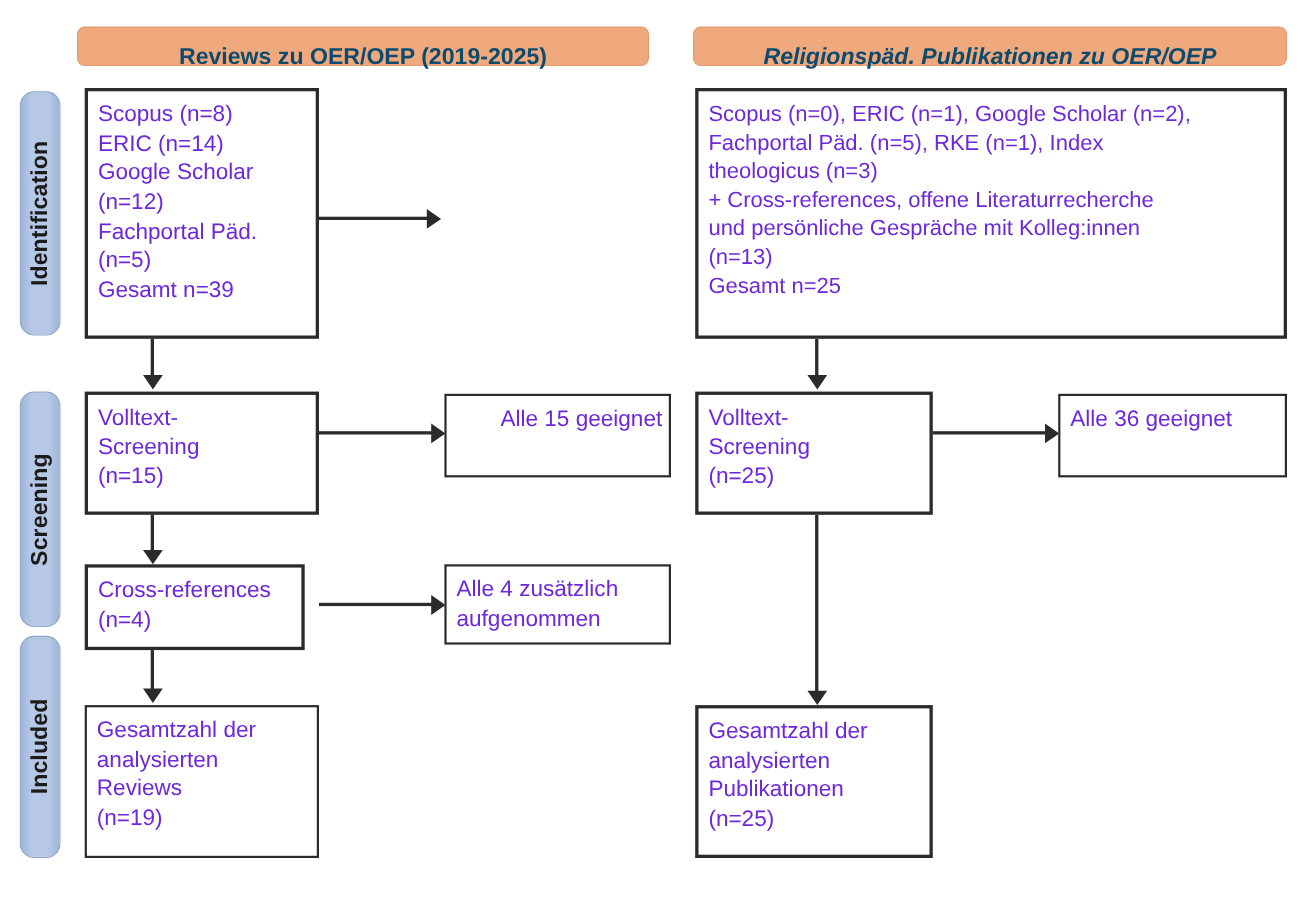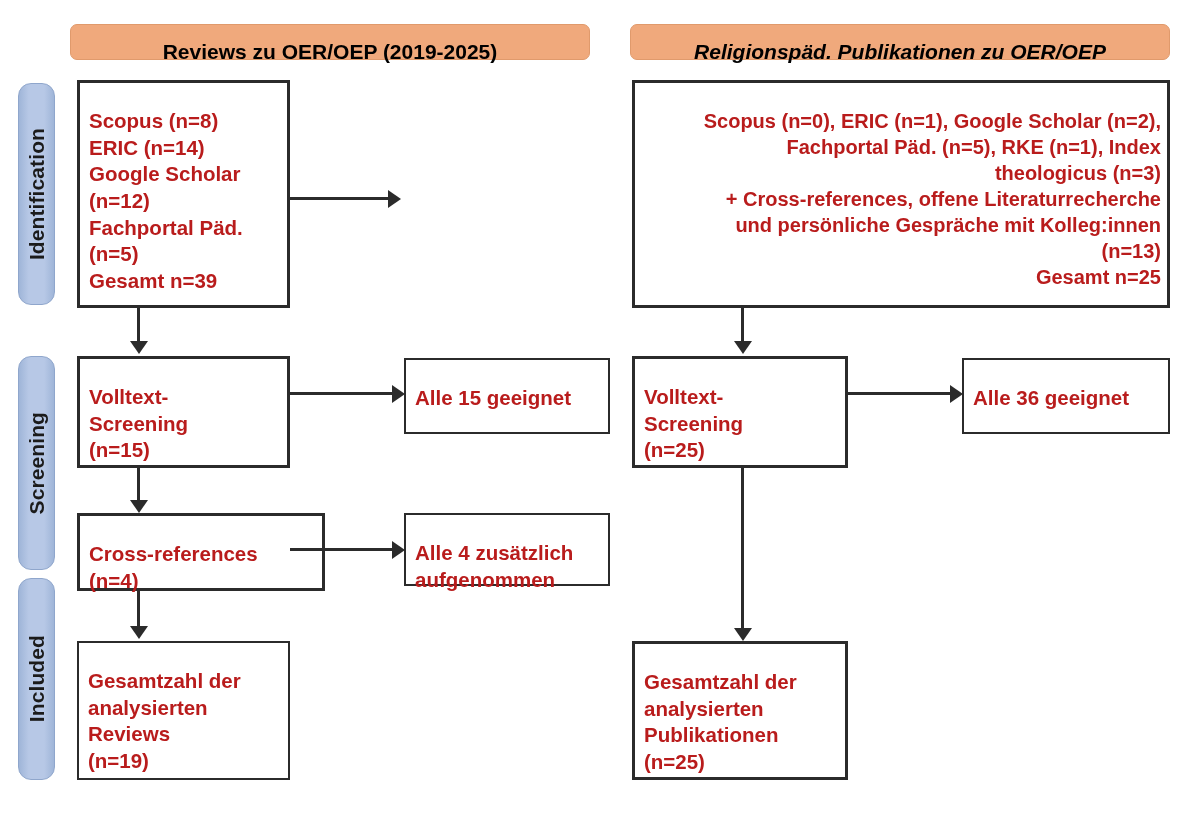--- a/index.html
+++ b/index.html
@@ -47,43 +47,42 @@
     border: 1px solid #e09a6c;
     border-radius: 7px;
     box-sizing: border-box;
     display: flex;
     align-items: center;
     justify-content: center;
   }
   .col-header .col-header-text {
     font-size: 21px;
     font-weight: 700;
-    color: #000000;
+    color: #0c4a6e;
     white-space: nowrap;
     margin-top: 20px;
   }
 
   
   .flowbox {
     position: absolute;
     background: #ffffff;
     border: 3px solid #2b2b2b;
     box-sizing: border-box;
     padding: 8px 6px 6px 9px;
   }
   .flowbox.thin {
     border-width: 2px;
   }
   .flowbox .boxtext {
     font-size: 20.5px;
     line-height: 1.30;
-    color: #b91c1c;
+    color: #6d28d9;
     white-space: pre-line;
-    font-weight: 700;
-    margin-top: 17px;
+    font-weight: 400;
   }
   .flowbox.wide .boxtext {
     font-size: 20px;
     line-height: 1.30;
   }
 
   
   .conn-v {
     position: absolute;
     width: 3px;
@@ -152,31 +151,31 @@
 
   <div class="conn-v" style="left:137px; top:308px; width:3px; height:35px;"></div>
   <div class="arrow-down" style="left:130px; top:341px;"></div>
 
   <div class="flowbox" style="left:77px; top:356px; width:213px; height:112px;">
     <div class="boxtext">Volltext-
 Screening
 (n=15)</div>
   </div>
 
-  <div class="flowbox thin" style="left:404px; top:358px; width:206px; height:76px;">
+  <div class="flowbox thin" style="left:404px; top:358px; width:206px; height:76px;text-align:right;">
     <div class="boxtext">Alle 15 geeignet</div>
   </div>
 
   <div class="conn-h" style="left:290px; top:392px; width:103px;"></div>
   <div class="arrow-right" style="left:392px; top:385px;"></div>
 
   <div class="conn-v" style="left:137px; top:468px; width:3px; height:34px;"></div>
   <div class="arrow-down" style="left:130px; top:500px;"></div>
 
-  <div class="flowbox" style="left:77px; top:513px; width:248px; height:78px;">
+  <div class="flowbox" style="left:77px; top:513px; width:200px; height:78px;">
     <div class="boxtext">Cross-references
 (n=4)</div>
   </div>
 
   <div class="flowbox thin" style="left:404px; top:513px; width:206px; height:73px;">
     <div class="boxtext">Alle 4 zusätzlich
 aufgenommen</div>
   </div>
 
   <div class="conn-h" style="left:290px; top:548px; width:103px;"></div>
@@ -185,21 +184,21 @@
   <div class="conn-v" style="left:137px; top:591px; width:3px; height:37px;"></div>
   <div class="arrow-down" style="left:130px; top:626px;"></div>
 
   <div class="flowbox thin" style="left:77px; top:641px; width:213px; height:139px;">
     <div class="boxtext">Gesamtzahl der
 analysierten
 Reviews
 (n=19)</div>
   </div>
 
-  <div class="flowbox wide" style="left:632px; top:80px; width:538px; height:228px;text-align:right;">
+  <div class="flowbox wide" style="left:632px; top:80px; width:538px; height:228px;">
     <div class="boxtext">Scopus (n=0), ERIC (n=1), Google Scholar (n=2),
 Fachportal Päd. (n=5), RKE (n=1), Index
 theologicus (n=3)
 + Cross-references, offene Literaturrecherche
 und persönliche Gespräche mit Kolleg:innen
 (n=13)
 Gesamt n=25</div>
   </div>
 
   <div class="conn-v" style="left:741px; top:308px; width:3px; height:35px;"></div>

